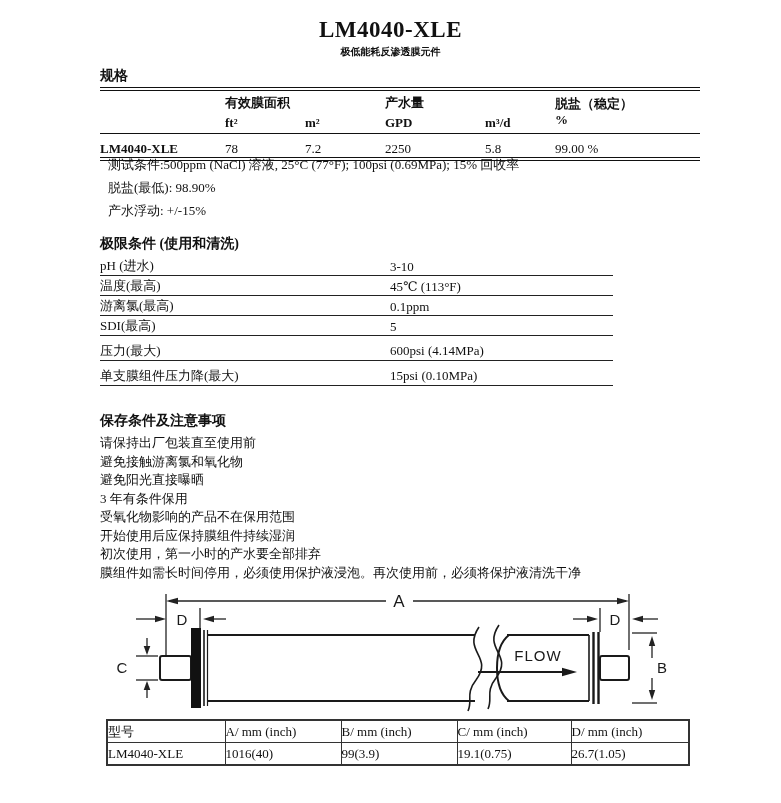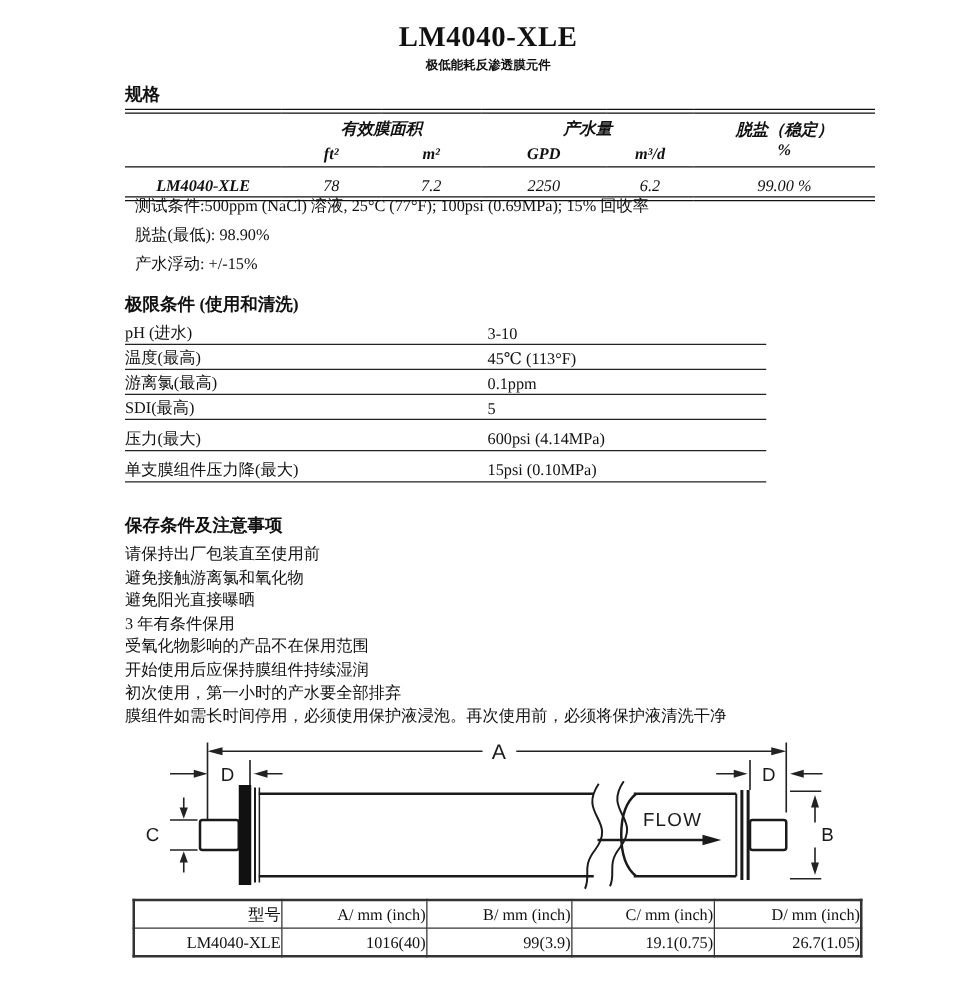--- a/index.html
+++ b/index.html
@@ -14,21 +14,21 @@
     font-size:10px; font-weight:bold; }
   .sec-heading { position:absolute; font-size:14px; font-weight:bold; }
   #specs-heading { left:100px; top:67px; }
   #limits-heading { left:100px; top:235px; }
   #storage-heading { left:100px; top:412px; }
 
   
   table.spec { position:absolute; left:100px; top:87px; width:600px;
     border-collapse:collapse; border-top:4px double #111; border-bottom:4px double #111;
     font-size:13px; table-layout:fixed; }
-  table.spec td { text-align:center; padding:0; vertical-align:bottom;font-style:italic; }
+  table.spec td { text-align:left; padding:0; vertical-align:bottom; }
   table.spec tr.gh td { height:21px; font-weight:bold; }
   table.spec tr.uh td { height:19px; font-weight:bold; border-bottom:1px solid #111; padding-bottom:2px; }
   table.spec td.rej { vertical-align:middle; font-weight:bold; line-height:16px; border-bottom:1px solid #111; }
   table.spec tr.dr td { height:20px; padding-top:3px; }
   table.spec td.model { font-weight:bold; }
 
   .notes { position:absolute; left:108px; top:153px; font-size:13px; }
   .notes div { height:23px; line-height:23px; white-space:nowrap; }
 
   
@@ -40,21 +40,21 @@
 
   .storage { position:absolute; left:100px; top:434px; font-size:13px; line-height:18.5px; }
   .storage div { white-space:nowrap; }
 
   svg.diagram { position:absolute; left:110px; top:582px; }
   svg.diagram text { font-family:"Liberation Sans","DejaVu Sans",sans-serif; fill:#1a1a1a; }
 
   
   table.dims { position:absolute; left:106px; top:719px; border-collapse:collapse;
     font-size:13px; border:2px solid #333; table-layout:fixed; }
-  table.dims td { border:1px solid #333; text-align:right; height:21px; padding:0; white-space:nowrap; }
+  table.dims td { border:1px solid #333; text-align:left; height:21px; padding:0; white-space:nowrap; }
 </style>
 </head>
 <body>
 
 <div class="page">
 
   <div class="doc-title">LM4040-XLE</div>
   <div class="doc-subtitle">极低能耗反渗透膜元件</div>
 
   <div class="sec-heading" id="specs-heading">规格</div>
@@ -83,21 +83,21 @@
       <td>ft²</td>
       <td>m²</td>
       <td>GPD</td>
       <td>m³/d</td>
     </tr>
     <tr class="dr">
       <td class="model">LM4040-XLE</td>
       <td>78</td>
       <td>7.2</td>
       <td>2250</td>
-      <td>6.2</td>
+      <td>5.8</td>
       <td>99.00 %</td>
     </tr>
   </tbody>
     </table>
 
   <div class="notes">
     <div>测试条件:500ppm (NaCl) 溶液, 25°C (77°F); 100psi (0.69MPa); 15% 回收率</div>
     <div>脱盐(最低): 98.90%</div>
     <div>产水浮动: +/-15%</div>
   </div>

